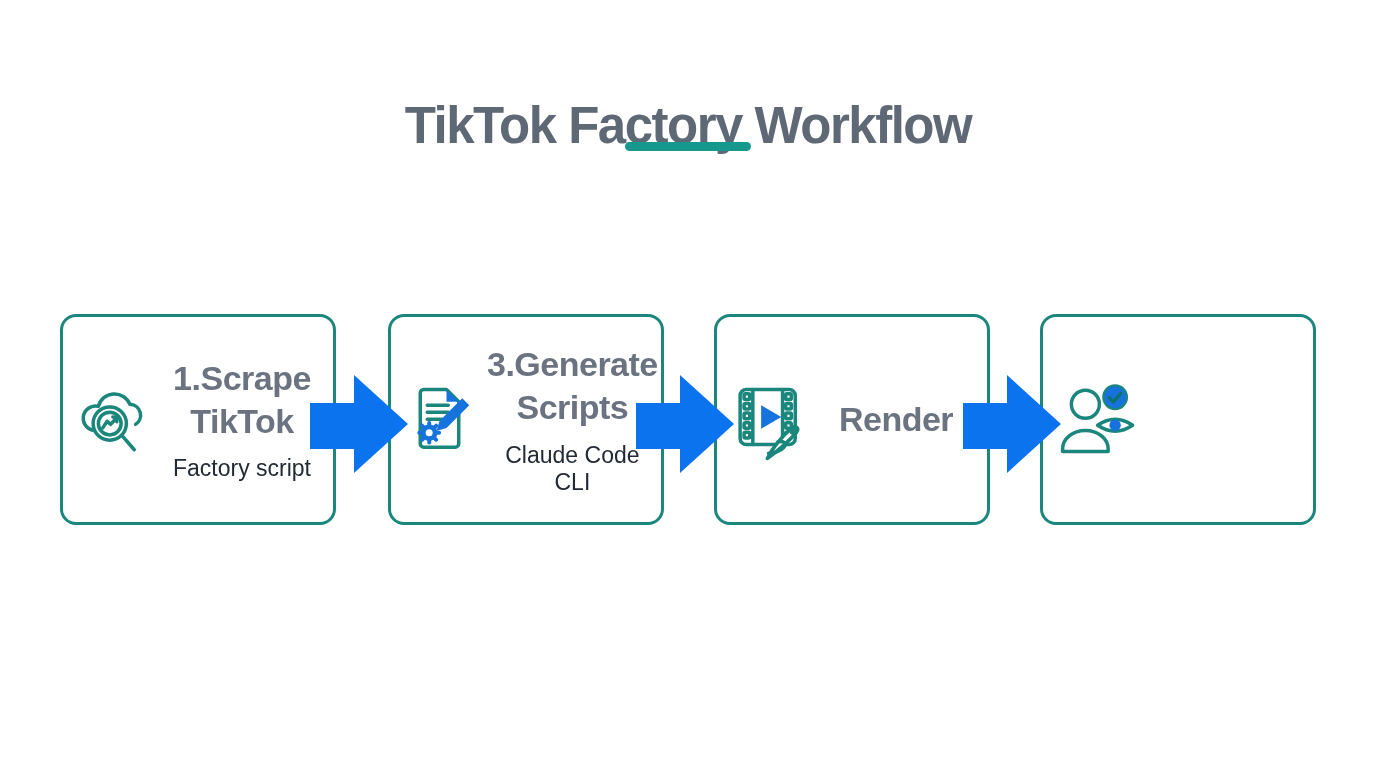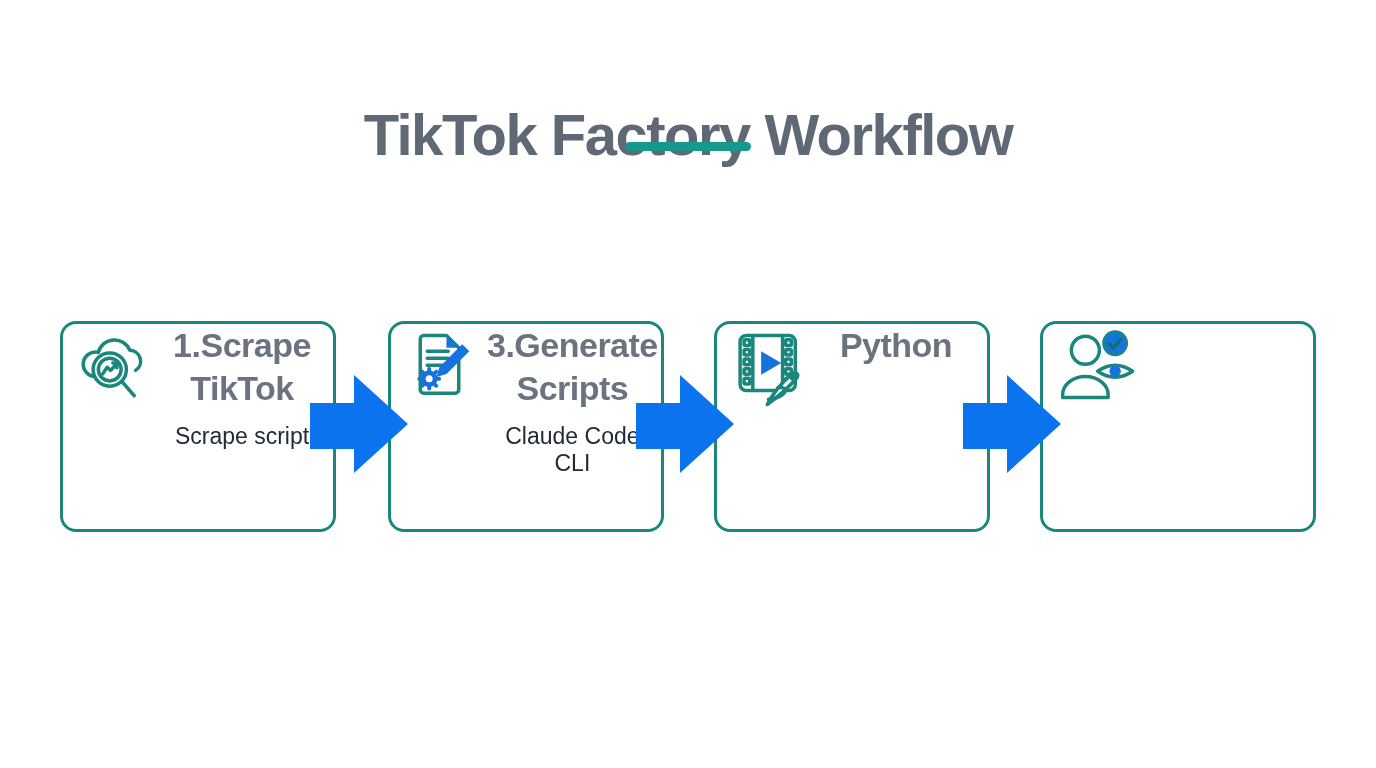--- a/index.html
+++ b/index.html
@@ -11,30 +11,30 @@
     --arrow-blue:#0b73ee;
     --icon-blue:#1672dd;
   }
   html,body{margin:0;padding:0;}
   body{
     width:1376px;height:768px;background:#ffffff;position:relative;overflow:hidden;
     font-family:"Liberation Sans",sans-serif;
   }
   .page-title{
     position:absolute;top:62px;left:0;width:100%;text-align:center;
-    font-size:58px;font-weight:bold;color:var(--heading-gray);letter-spacing:-1.5px;
+    font-size:51px;font-weight:bold;color:var(--heading-gray);letter-spacing:-1.5px;
   }
   .title-underline{
     position:absolute;top:142px;left:50%;transform:translateX(-50%);
     width:126px;height:9px;border-radius:5px;background:var(--underline-teal);
   }
   .step-box{
-    position:absolute;top:321px;width:276px;height:211px;box-sizing:border-box;
+    position:absolute;top:314px;width:276px;height:211px;box-sizing:border-box;
     border:3.5px solid var(--accent-teal);border-radius:16px;background:#ffffff;
-    display:flex;align-items:flex-start;padding:0 6px 0 8px;z-index:1;
+    display:flex;align-items:center;padding:0 6px 0 8px;z-index:1;
   }
   .b1{left:60px}.b2{left:388px}.b3{left:714px}.b4{left:1040px}
   .icon-wrap{width:88px;flex:none;display:flex;justify-content:center;align-items:center;}
   svg.icon{width:84px;height:84px;display:block;}
   .step-text{flex:1;text-align:center;padding-right:2px;}
   .step-title{
     font-size:34px;font-weight:bold;color:var(--step-title-gray);
     line-height:1.26;letter-spacing:-0.5px;
   }
   .step-subtitle{margin-top:13px;font-size:23px;color:var(--subtitle-dark);}
@@ -61,21 +61,21 @@
       <line class="tl" x1="56.5" y1="66.5" x2="70" y2="82" stroke-width="7"></line>
       <polyline class="tl" stroke-width="3" points="34,57 39,49.5 43,53 50,45.5"></polyline>
       <polyline class="tl" stroke-width="3" points="45.5,44.5 50.5,45 50,50"></polyline>
     </svg>
   </div>
   <div class="step-text">
     <div class="step-title">
       <div>1.Scrape</div>
       <div>TikTok</div>
     </div>
-    <div class="step-subtitle">Scrape script</div>
+    <div class="step-subtitle">Factory script</div>
   </div>
 </section>
 
 <section class="step-box b2">
   <div class="icon-wrap">
     <svg class="icon" viewBox="0 0 96 96" aria-hidden="true">
       <path class="tlw" d="M26 13 h26 l14 14 v48 a4 4 0 0 1 -4 4 H26 a4 4 0 0 1 -4 -4 V17 a4 4 0 0 1 4 -4 z"></path>
       <path class="bluefill" d="M52 13 v14 h14 z"></path>
       <path class="tl" stroke-width="3.2" d="M30 31 h24 M30 39 h24 M30 47 h17"></path>
       <path class="bluefill" d="M70 23 l8 8 L52 57 l-11.5 3.5 3.5 -11.5 z"></path>
@@ -116,21 +116,21 @@
         <rect x="67" y="62" width="6.5" height="6.5" rx="1.5"></rect>
       </g>
       <path class="bluefill" d="M39 31 l23 13.5 L39 58 z"></path>
       <path class="tlw" stroke-width="3" d="M46 92 C52 80 64 66 74 57 c4 -3.5 9 0.5 5.5 5 C71 72 57 84 46 92 Z"></path>
       <circle class="tl" stroke-width="2.4" cx="75.5" cy="60.5" r="2.2"></circle>
       <path class="tl" stroke-width="3" d="M58 73 c9 -2 11 4 4.5 8.5 c-4.5 3 -10.5 4.5 -15 4.5"></path>
     </svg>
   </div>
   <div class="step-text">
     <div class="step-title">
-      <div>Python</div>
+      <div>Render</div>
     </div>
   </div>
 </section>
 
 <section class="step-box b4">
   <div class="icon-wrap">
     <svg class="icon" viewBox="0 0 96 96" aria-hidden="true">
       <circle class="tlw" cx="37" cy="30" r="16"></circle>
       <path class="tlw" d="M11 84 v-3 a26 21 0 0 1 52 0 v3 z"></path>
       <circle class="bluefill" cx="71" cy="22" r="13.5" stroke="var(--accent-teal)" stroke-width="2.5"></circle>

